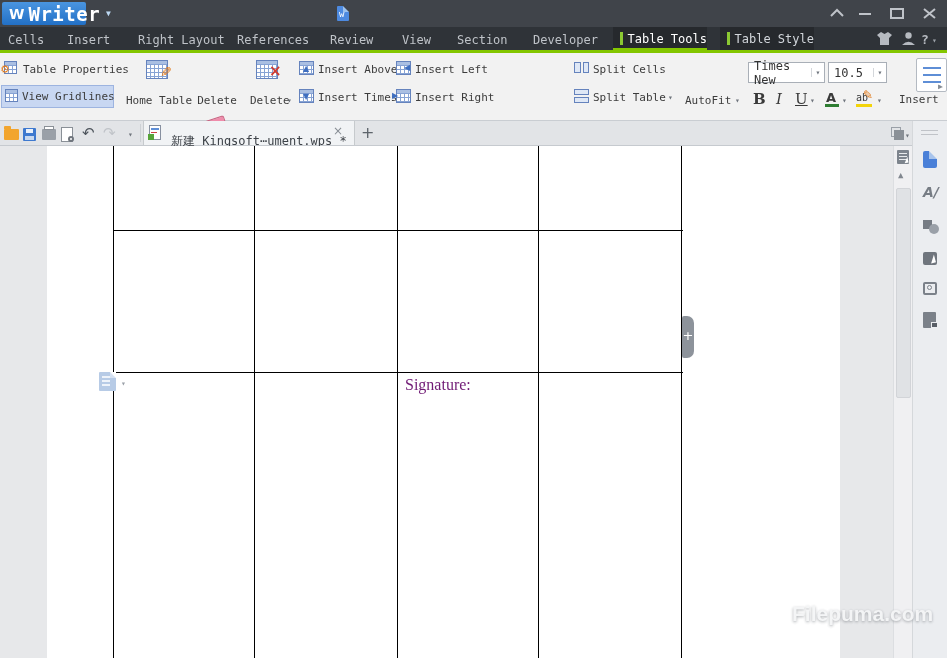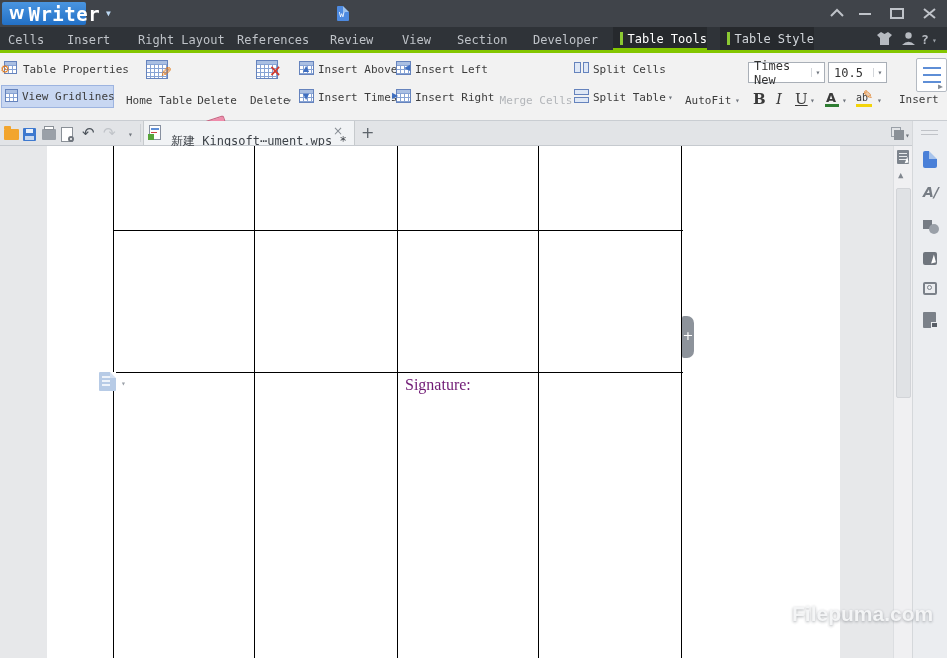--- a/index.html
+++ b/index.html
@@ -252,24 +252,20 @@
     <span class="abs gicon" style="left:2px; top:1px"></span>
     <span class="overlay" style="left:10px; top:3px; color:#3f6fc0; font-size:8px">◀</span>
     <span class="abs rlabel" style="left:21px; top:3px">Insert Left</span>
   </div>
   <div class="abs" style="left:394px; top:88px; width:95px; height:18px">
     <span class="abs gicon" style="left:2px; top:1px"></span>
     <span class="overlay" style="left:-2px; top:3px; color:#3f6fc0; font-size:8px">▶</span>
     <span class="abs rlabel" style="left:21px; top:3px">Insert Right</span>
   </div>
 
-  <div class="abs" style="left:496px; top:56px; width:80px; height:52px">
-
-    <span class="abs rlabel dis" style="left:50%; top:38px; transform:translateX(-50%)">Merge Cells</span>
-  </div>
 
   <div class="abs" style="left:572px; top:60px; width:105px; height:18px">
     <span class="abs split-ico" style="left:2px; top:2px; width:7px; height:11px"></span>
     <span class="abs split-ico" style="left:11px; top:2px; width:6px; height:11px"></span>
     <span class="abs rlabel" style="left:21px; top:3px">Split Cells</span>
   </div>
   <div class="abs" style="left:572px; top:88px; width:110px; height:18px">
     <span class="abs split-ico" style="left:2px; top:1px; width:15px; height:6px"></span>
     <span class="abs split-ico" style="left:2px; top:9px; width:15px; height:6px"></span>
     <span class="abs rlabel" style="left:21px; top:3px">Split Table</span>

